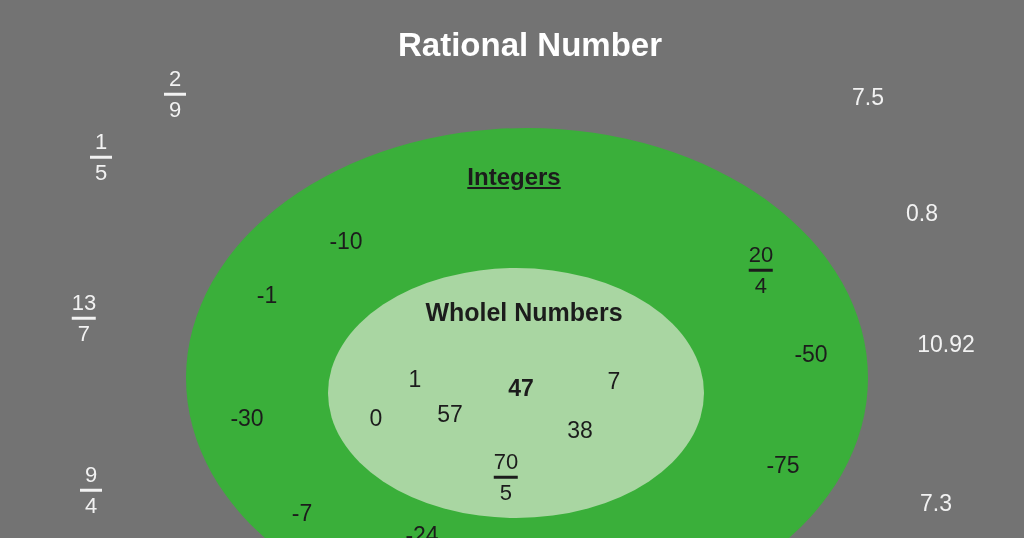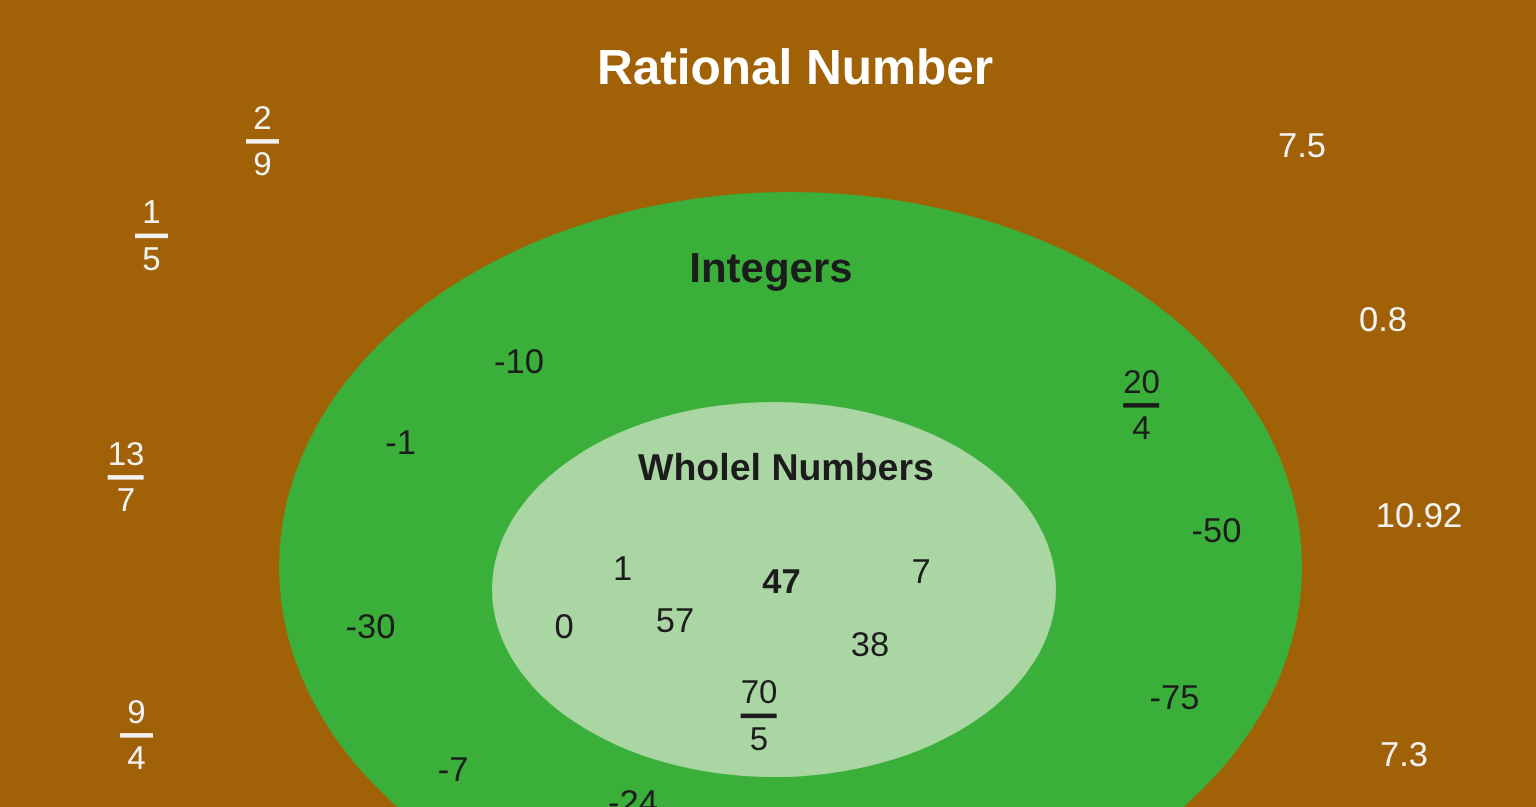--- a/index.html
+++ b/index.html
@@ -11,21 +11,21 @@
     height: 538px;
     overflow: hidden;
     font-family: "Liberation Sans", sans-serif;
   }
 
   
   #diagram {
     position: relative;
     width: 1024px;
     height: 538px;
-    background: #a16207;
+    background: #737373;
     overflow: hidden;
   }
 
   
   .set-shape {
     position: absolute;
     border-radius: 50%;
   }
   #integers-ellipse {
     left: 186px;
@@ -51,22 +51,23 @@
   }
   #title-rational {
     left: 530px;
     top: 26px;
     font-size: 33px;
     color: #ffffff;
   }
   #title-integers {
     left: 514px;
     top: 163px;
-    font-size: 28px;
+    font-size: 24px;
     color: #1c1c1c;
+    text-decoration: underline;
   }
   #title-whole {
     left: 524px;
     top: 298px;
     font-size: 25px;
     color: #1c1c1c;
   }
 
   
   .num {

